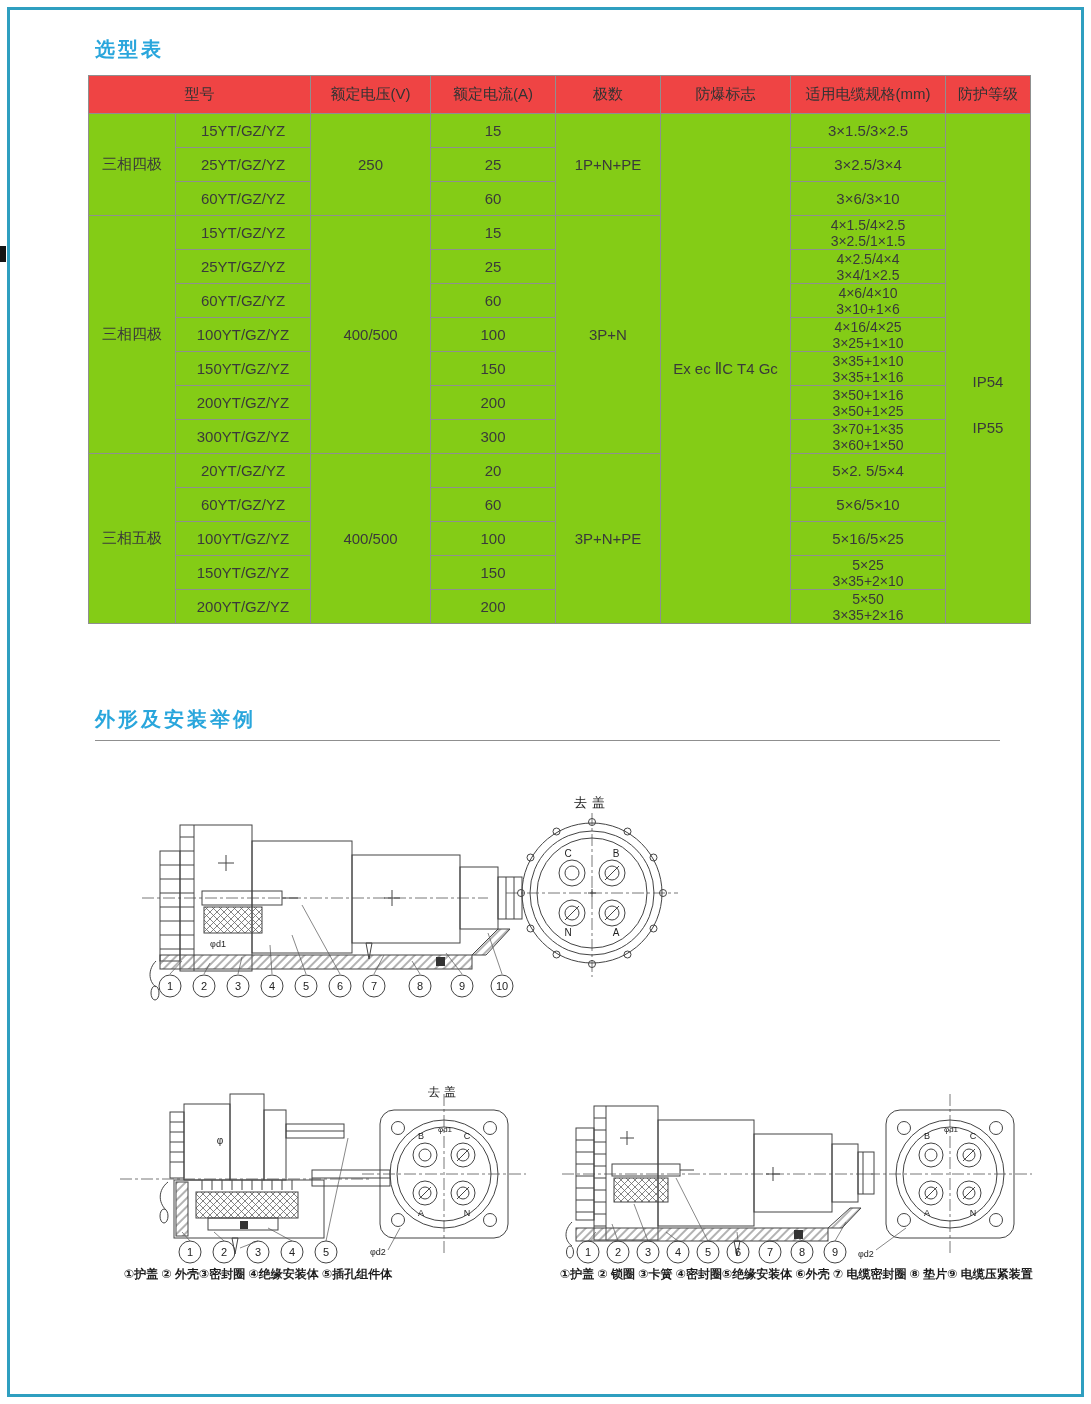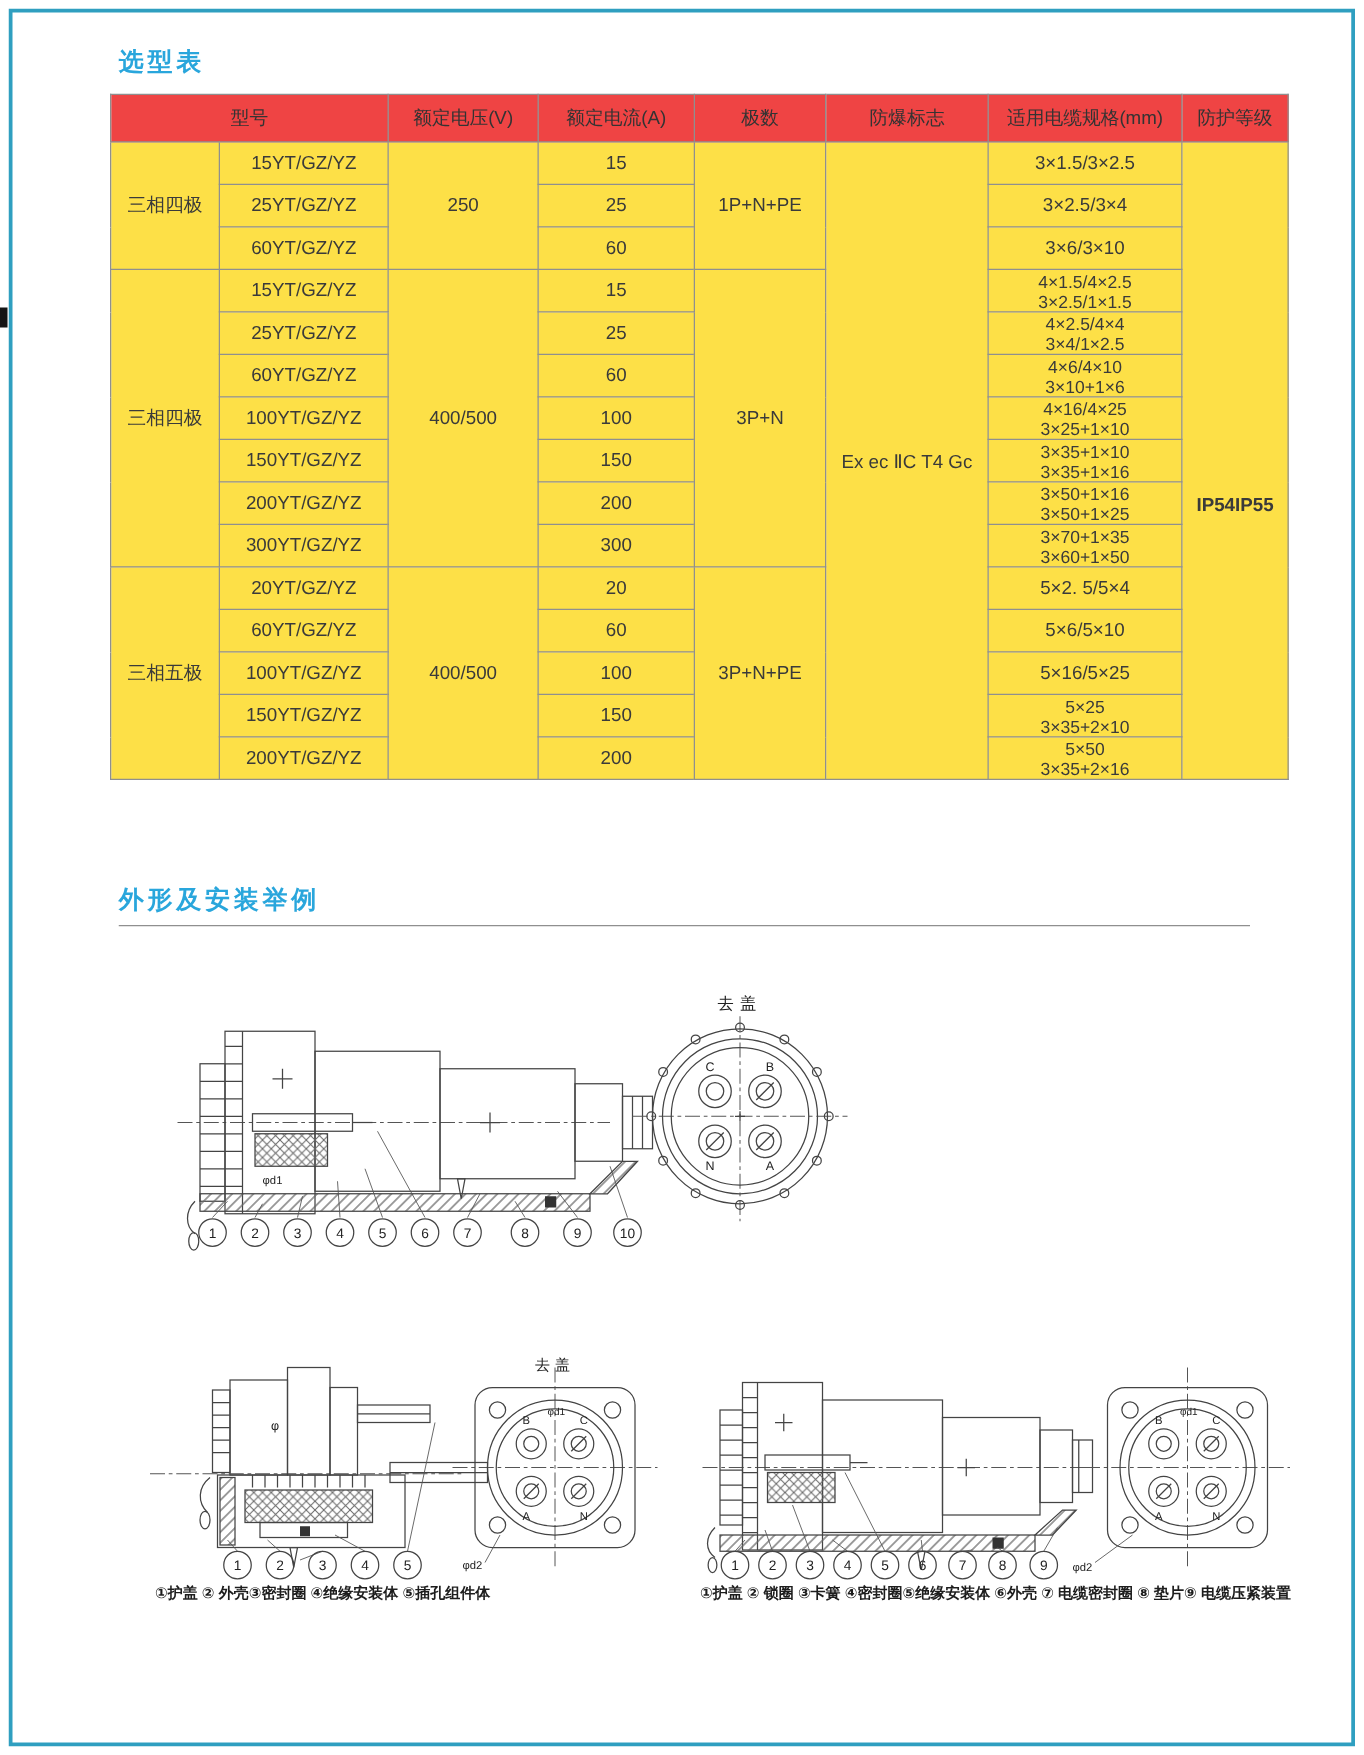--- a/index.html
+++ b/index.html
@@ -6,25 +6,25 @@
   .page{position:relative;width:1091px;height:1404px;background:#fff;overflow:hidden;
         font-family:"Liberation Sans","DejaVu Sans",sans-serif;color:#3a3a3a;}
   .frame{position:absolute;inset:7px;border:3px solid #2f9fc0;pointer-events:none;}
   .edge-mark{position:absolute;left:0;top:246px;width:6px;height:16px;background:#151515;}
   .sec-title{position:absolute;left:95px;font-size:20px;font-weight:bold;color:#29a6dc;letter-spacing:3px;}
   .rule{position:absolute;left:95px;width:905px;height:1px;background:#8f8f8f;}
   
   .sel{position:absolute;left:88px;top:75px;width:942px;border-collapse:collapse;table-layout:fixed;}
   .sel th,.sel td{border:1px solid #8f8f8f;text-align:center;padding:0;}
   .sel th{height:37px;background:#ef4444;font-weight:400;font-size:15px;color:#333;}
-  .sel td{height:33px;background:#fde047;font-size:15px;color:#3a3a3a;}
+  .sel td{height:33px;background:#84cc16;font-size:15px;color:#3a3a3a;}
   .sel td.cable div{font-size:14px;line-height:16px;}
   .sel td.cable.one div{font-size:15px;line-height:normal;}
-  .protwrap{display:flex;align-items:center;justify-content:center;
-            row-gap:29px;height:100%;box-sizing:border-box;padding-top:72px;font-weight:bold;}
+  .protwrap{display:flex;flex-direction:column;align-items:center;justify-content:center;
+            row-gap:29px;height:100%;box-sizing:border-box;padding-top:72px;}
   
   .fig{position:absolute;}
   .fig svg{display:block;}
   .fig-line{stroke:#444;fill:none;stroke-width:1;}
   .cl{stroke:#555;fill:none;stroke-width:0.8;stroke-dasharray:12 3 3 3;}
   .thin{stroke:#555;fill:none;stroke-width:0.7;}
   .callout-txt{font-size:11px;fill:#222;}
   .lbl{fill:#222;}
   .caption{position:absolute;font-size:13px;font-weight:700;color:#1d1d1d;white-space:nowrap;}
   .caption.small{font-size:12px;}

